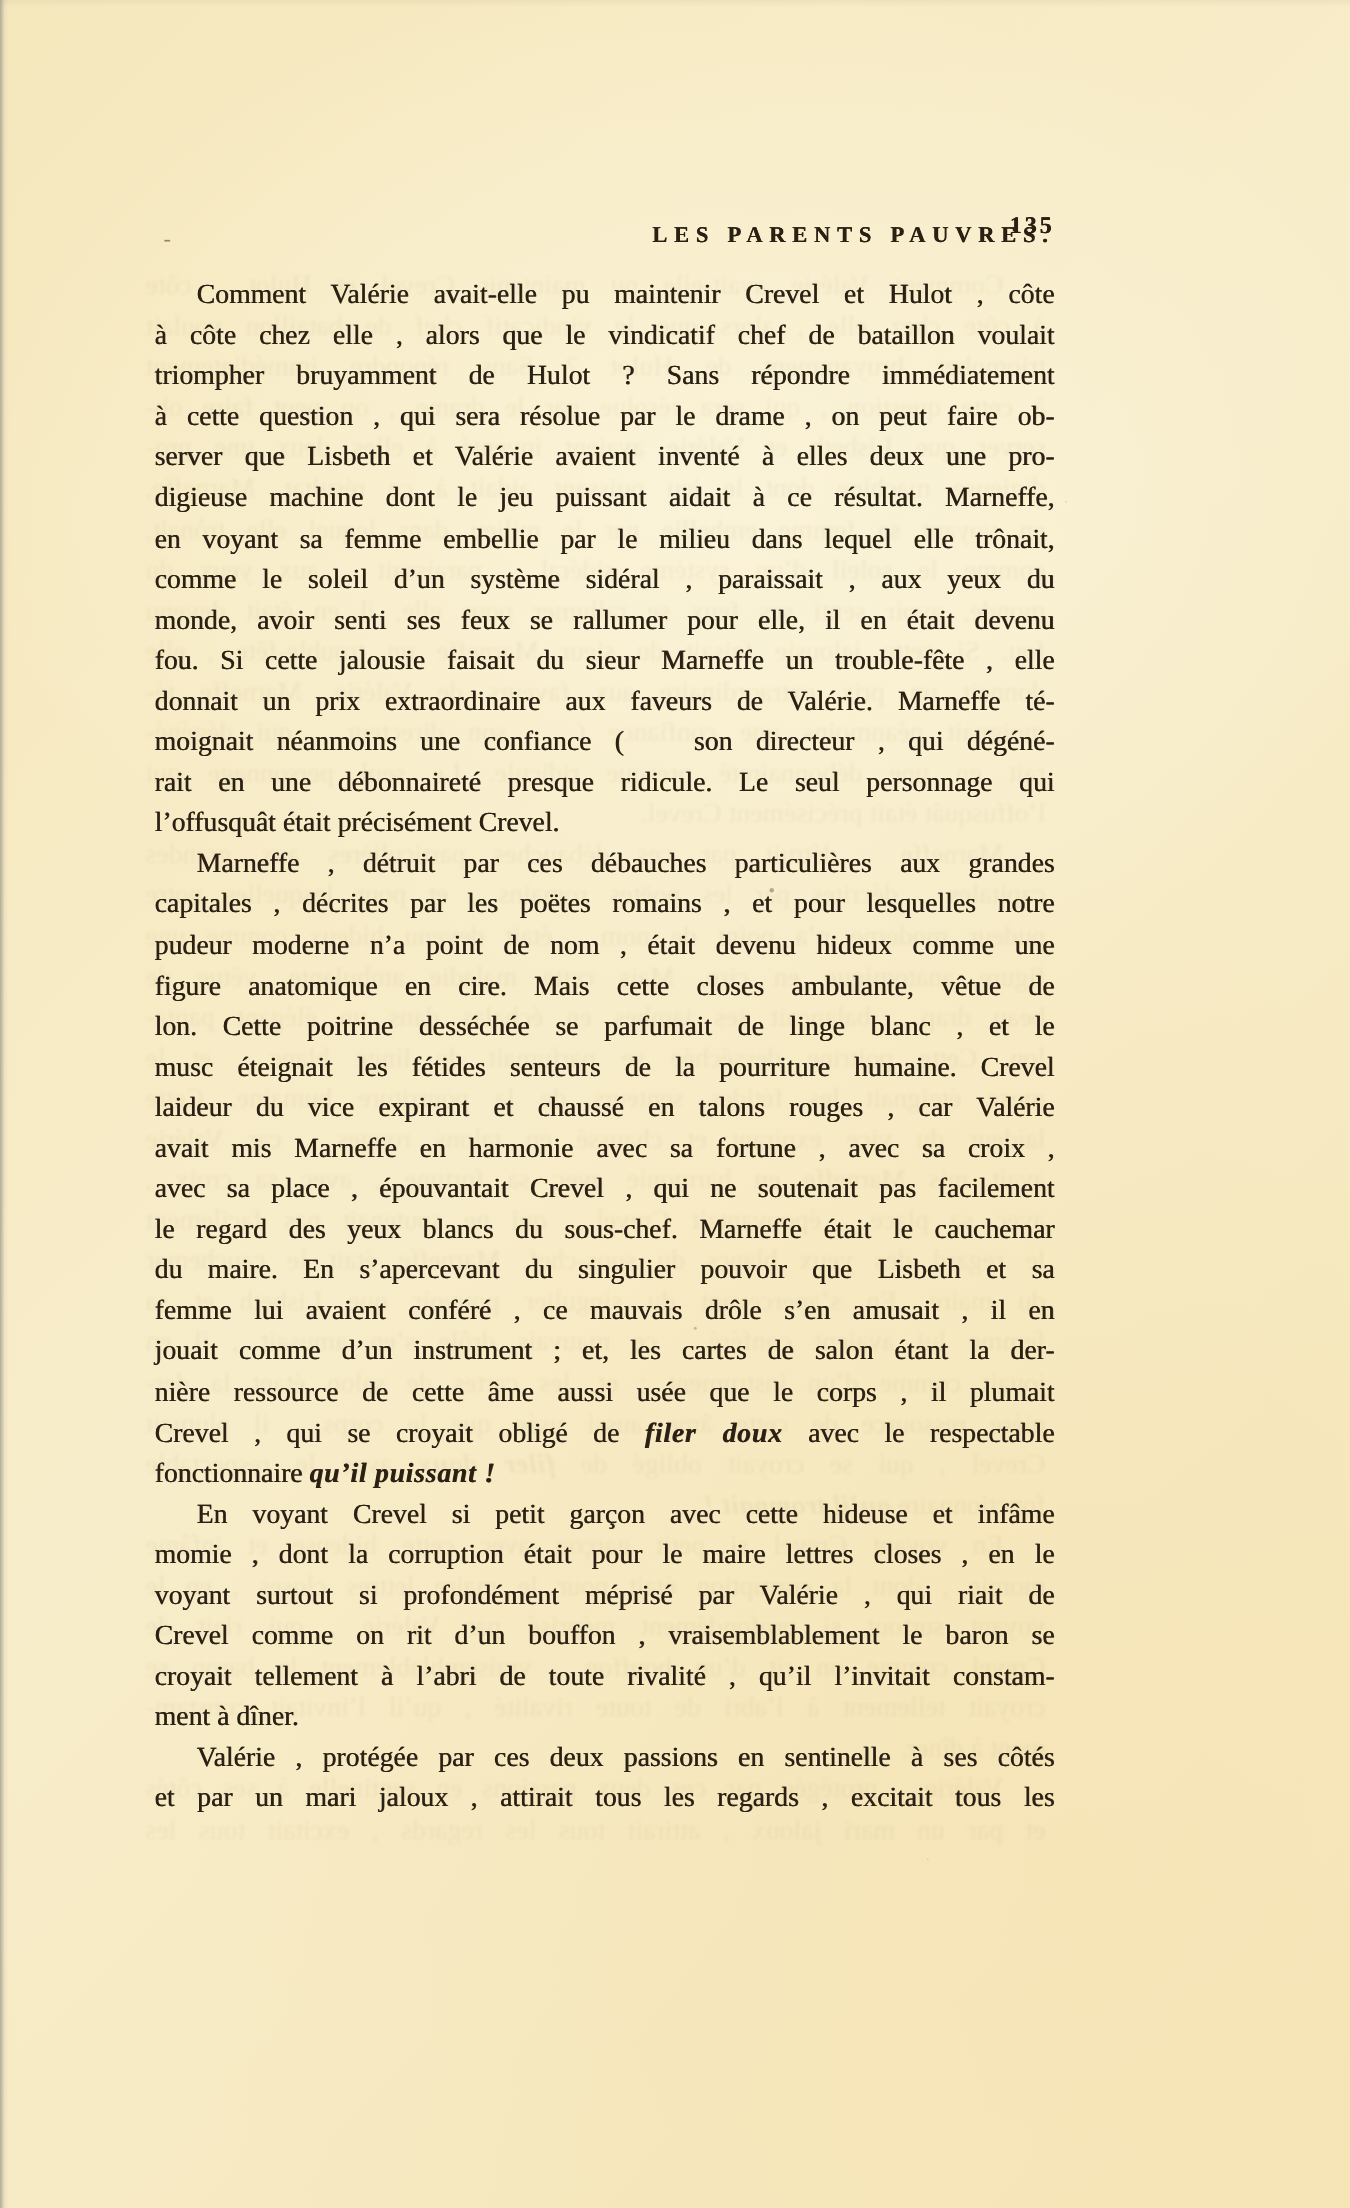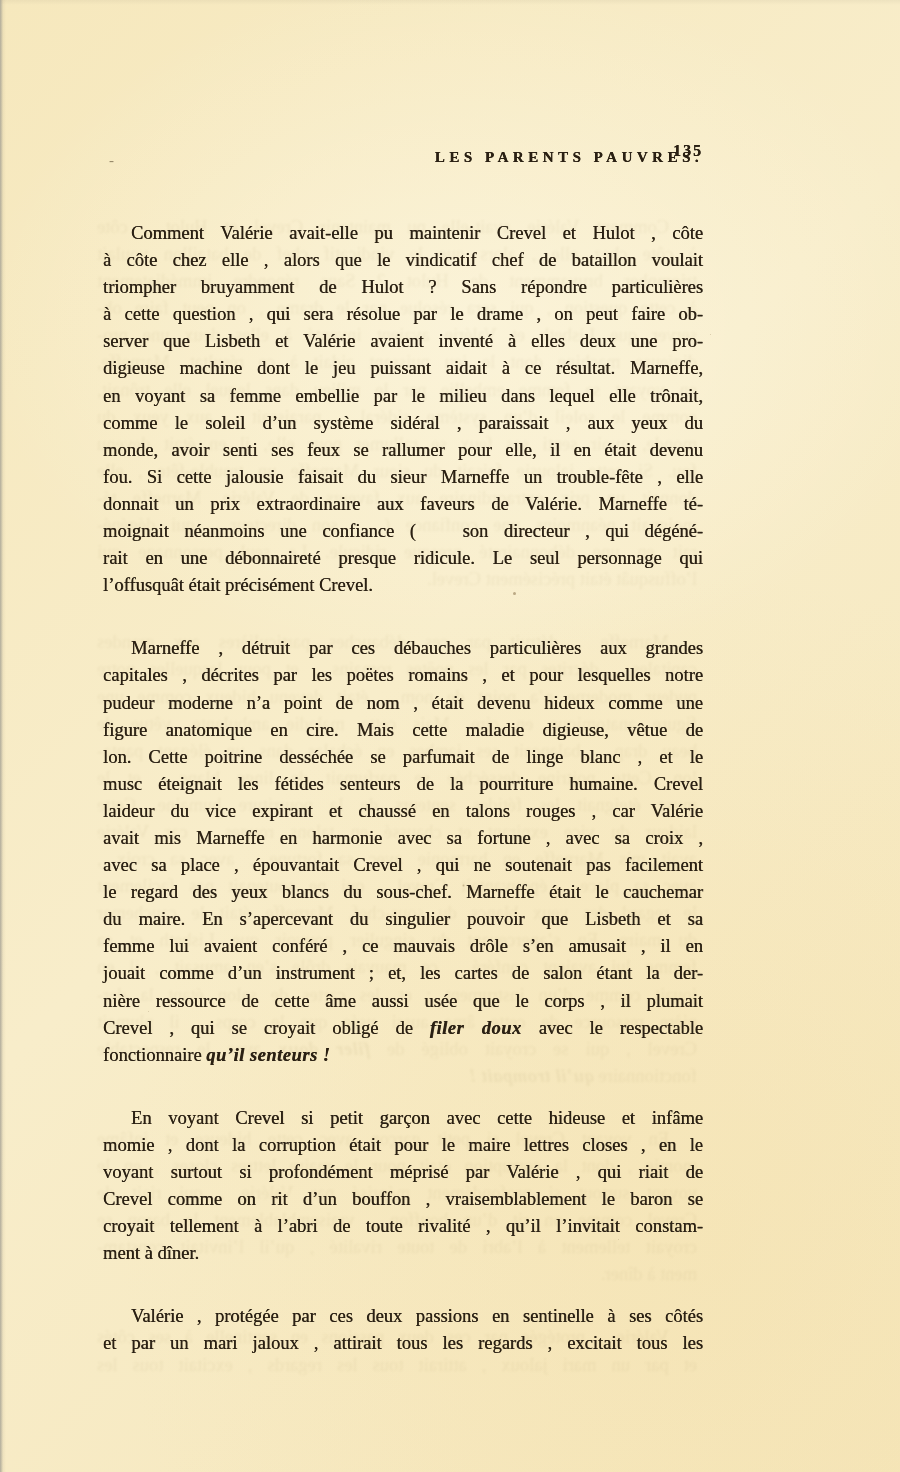--- a/index.html
+++ b/index.html
@@ -50,21 +50,21 @@
     text-shadow: 0.3px 0 0 currentColor;
   }
   .body-text {
     position: absolute; left: 103px; top: 184px; width: 600px;
     font-size: 18.5px; line-height: 27.1px;
     color: #2a2013;
     text-shadow: 0.35px 0 0 rgba(42,32,19,0.85);
   }
   .line { text-align: justify; text-align-last: justify; }
   .line.flush { text-align-last: left; }
-  .line.indent { text-indent: 28px; margin-top: 36px; }
+  .line.indent { text-indent: 28px; }
   .line em { font-style: italic; letter-spacing: 0.5px; font-weight: bold; }
   .showthrough {
     position: absolute; left: 97px; top: 178px; width: 600px;
     font-size: 18.5px; line-height: 27.1px;
     color: #8d7b48;
     opacity: 0.085;
     filter: blur(1.1px);
     transform: scaleX(-1);
     pointer-events: none;
   }
@@ -129,50 +129,50 @@
   <div class="header">
     <span class="header-mark">-</span>
     <div class="header-title">LES PARENTS PAUVRES.</div>
     <div class="page-number">135</div>
   </div>
 
   <div class="body-text">
       <div class="para">
         <div class="line indent"><span>Comment Valérie avait-elle pu maintenir Crevel et Hulot , côte</span></div>
         <div class="line"><span>à côte chez elle , alors que le vindicatif chef de bataillon voulait</span></div>
-        <div class="line"><span>triompher bruyamment de Hulot ? Sans répondre particulières</span></div>
+        <div class="line"><span>triompher bruyamment de Hulot ? Sans répondre immédiatement</span></div>
         <div class="line"><span>à cette question , qui sera résolue par le drame , on peut faire ob-</span></div>
         <div class="line"><span>server que Lisbeth et Valérie avaient inventé à elles deux une pro-</span></div>
         <div class="line"><span>digieuse machine dont le jeu puissant aidait à ce résultat. Marneffe,</span></div>
         <div class="line"><span>en voyant sa femme embellie par le milieu dans lequel elle trônait,</span></div>
         <div class="line"><span>comme le soleil d’un système sidéral , paraissait , aux yeux du</span></div>
         <div class="line"><span>monde, avoir senti ses feux se rallumer pour elle, il en était devenu</span></div>
         <div class="line"><span>fou. Si cette jalousie faisait du sieur Marneffe un trouble-fête , elle</span></div>
         <div class="line"><span>donnait un prix extraordinaire aux faveurs de Valérie. Marneffe té-</span></div>
         <div class="line"><span>moignait néanmoins une confiance (&nbsp;&nbsp;&nbsp;son directeur , qui dégéné-</span></div>
         <div class="line"><span>rait en une débonnaireté presque ridicule. Le seul personnage qui</span></div>
         <div class="line flush"><span>l’offusquât était précisément Crevel.</span></div>
       </div>
       <div class="para">
         <div class="line indent"><span>Marneffe , détruit par ces débauches particulières aux grandes</span></div>
         <div class="line"><span>capitales , décrites par les poëtes romains , et pour lesquelles notre</span></div>
         <div class="line"><span>pudeur moderne n’a point de nom , était devenu hideux comme une</span></div>
-        <div class="line"><span>figure anatomique en cire. Mais cette maladie digieuse, vêtue de</span></div>
+        <div class="line"><span>figure anatomique en cire. Mais cette closes ambulante, vêtue de</span></div>
         <div class="line"><span>lon. Cette poitrine desséchée se parfumait de linge blanc , et le</span></div>
         <div class="line"><span>musc éteignait les fétides senteurs de la pourriture humaine. Crevel</span></div>
         <div class="line"><span>laideur du vice expirant et chaussé en talons rouges , car Valérie</span></div>
         <div class="line"><span>avait mis Marneffe en harmonie avec sa fortune , avec sa croix ,</span></div>
         <div class="line"><span>avec sa place , épouvantait Crevel , qui ne soutenait pas facilement</span></div>
         <div class="line"><span>le regard des yeux blancs du sous-chef. Marneffe était le cauchemar</span></div>
         <div class="line"><span>du maire. En s’apercevant du singulier pouvoir que Lisbeth et sa</span></div>
         <div class="line"><span>femme lui avaient conféré , ce mauvais drôle s’en amusait , il en</span></div>
         <div class="line"><span>jouait comme d’un instrument ; et, les cartes de salon étant la der-</span></div>
         <div class="line"><span>nière ressource de cette âme aussi usée que le corps , il plumait</span></div>
         <div class="line"><span>Crevel , qui se croyait obligé de </span><em>filer doux</em><span> avec le respectable</span></div>
-        <div class="line flush"><span>fonctionnaire </span><em>qu’il senteurs !</em></div>
+        <div class="line flush"><span>fonctionnaire </span><em>qu’il puissant !</em></div>
       </div>
       <div class="para">
         <div class="line indent"><span>En voyant Crevel si petit garçon avec cette hideuse et infâme</span></div>
         <div class="line"><span>momie , dont la corruption était pour le maire lettres closes , en le</span></div>
         <div class="line"><span>voyant surtout si profondément méprisé par Valérie , qui riait de</span></div>
         <div class="line"><span>Crevel comme on rit d’un bouffon , vraisemblablement le baron se</span></div>
         <div class="line"><span>croyait tellement à l’abri de toute rivalité , qu’il l’invitait constam-</span></div>
         <div class="line flush"><span>ment à dîner.</span></div>
       </div>
       <div class="para">

